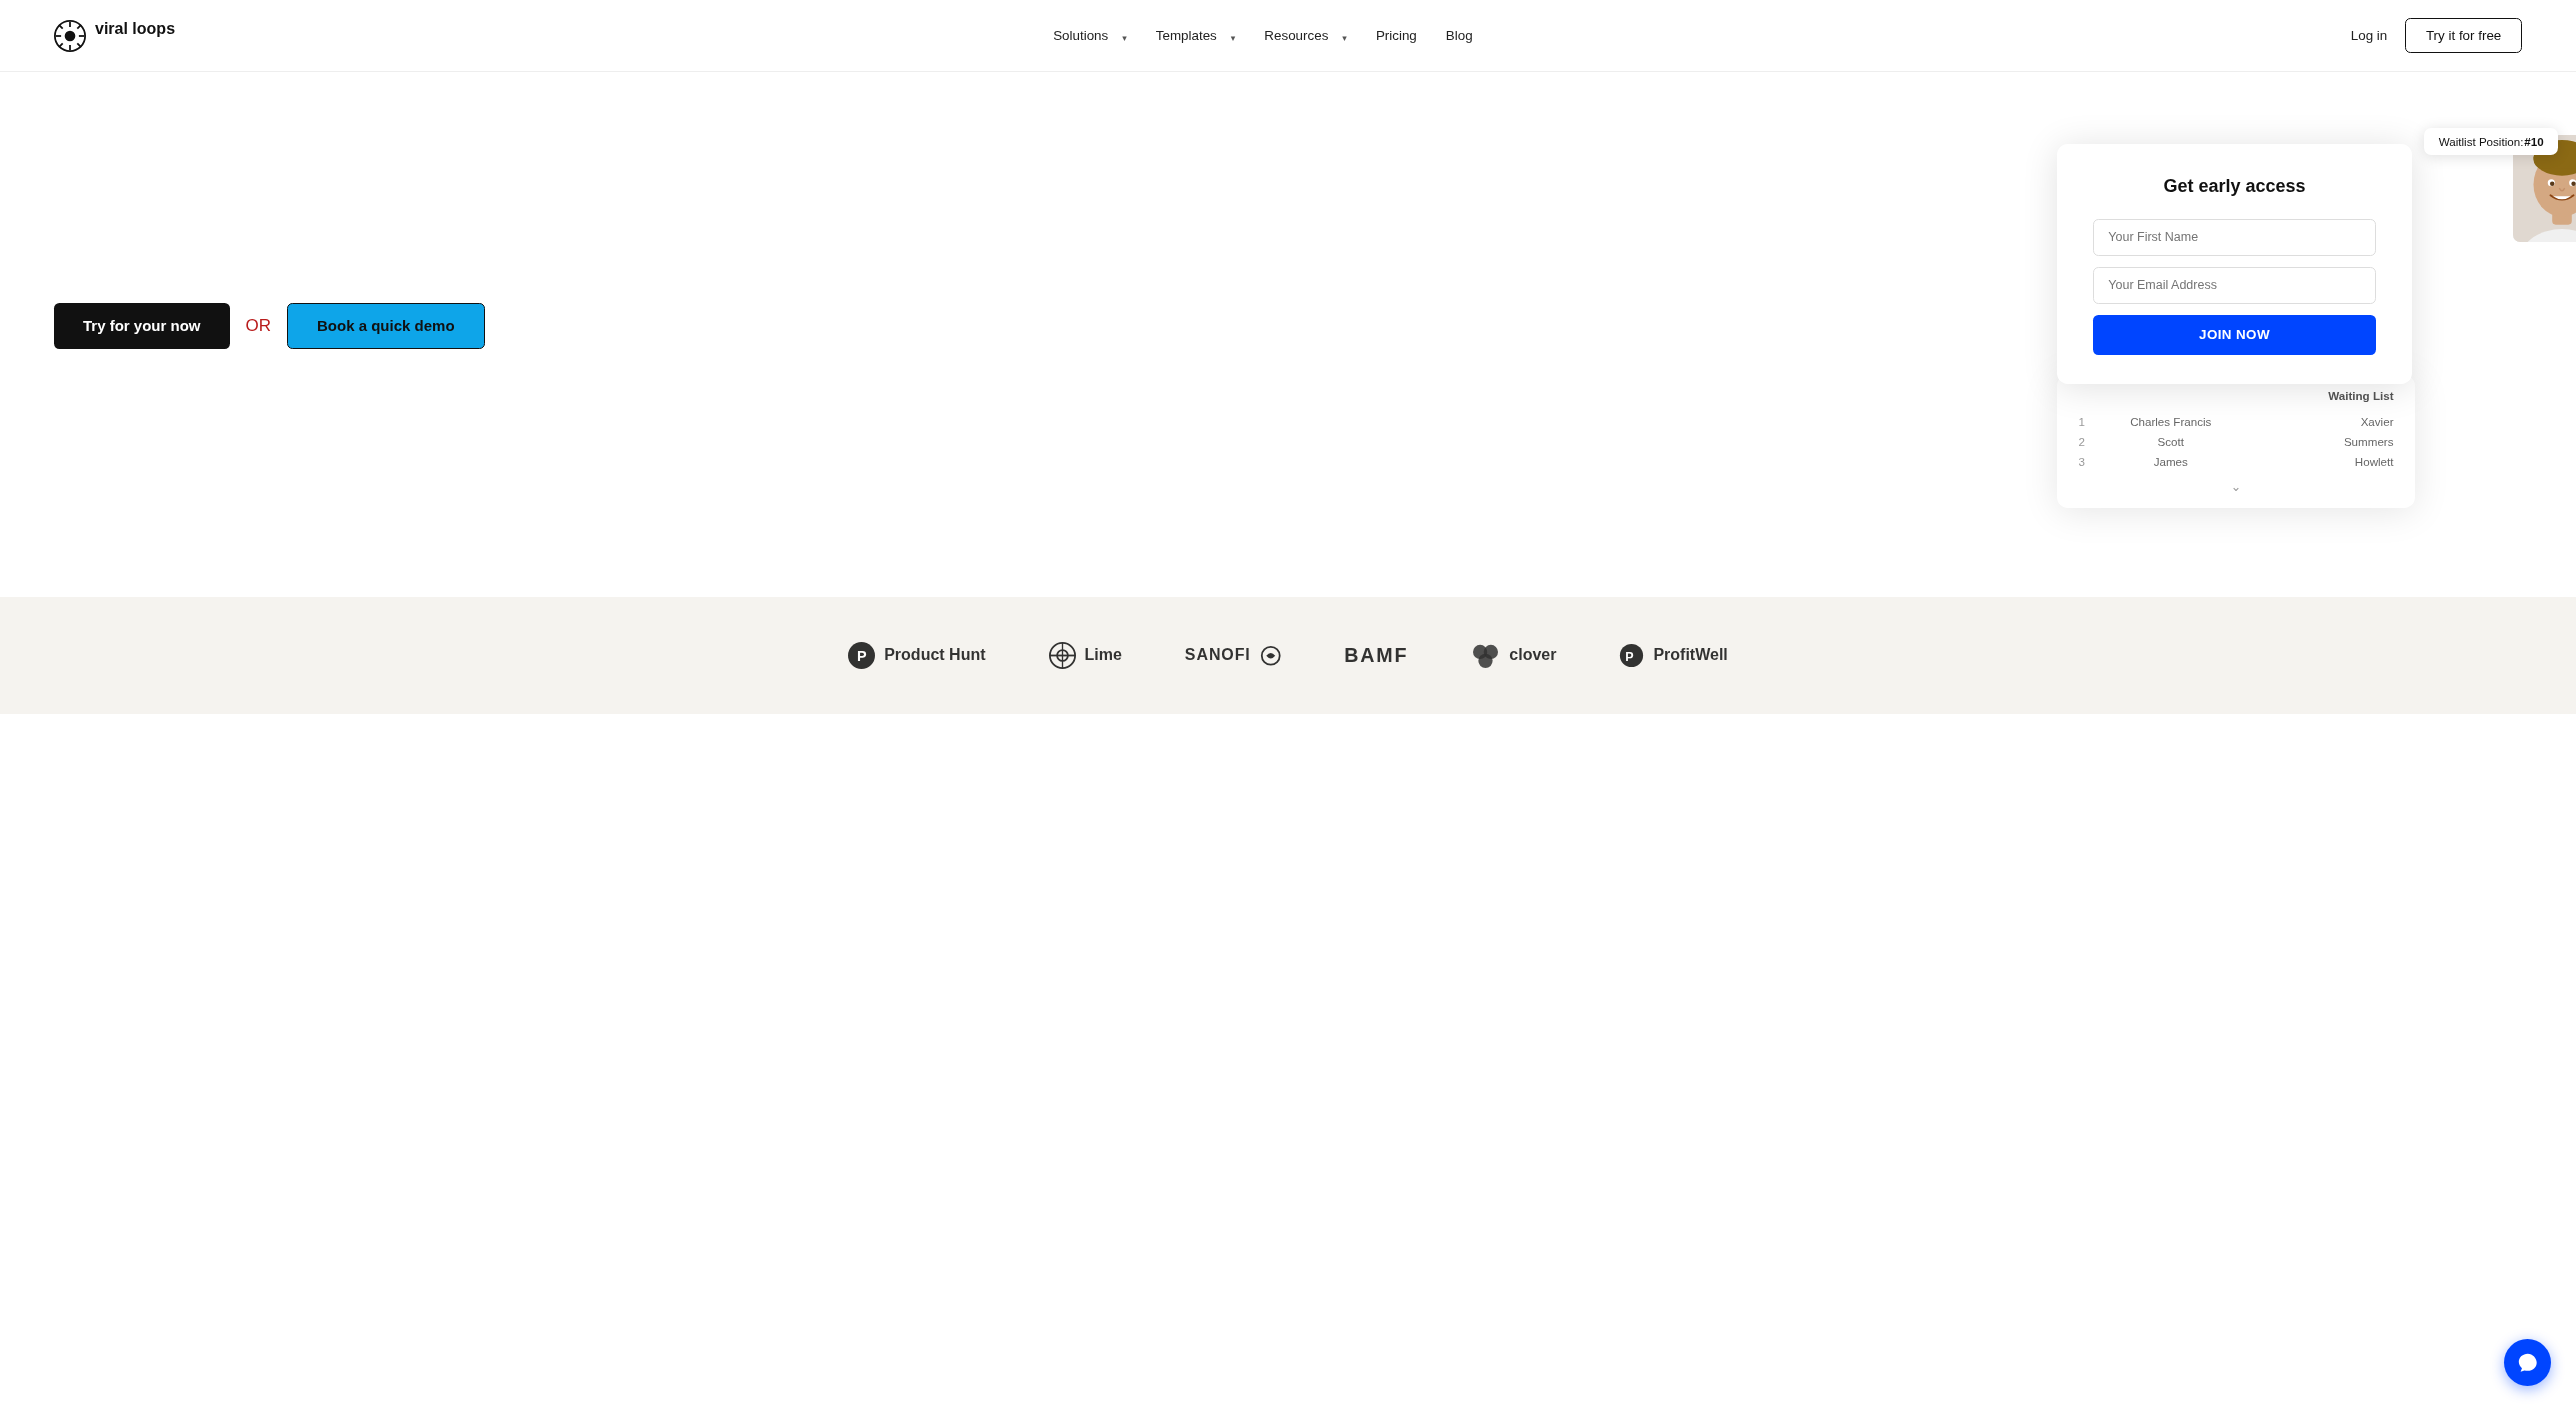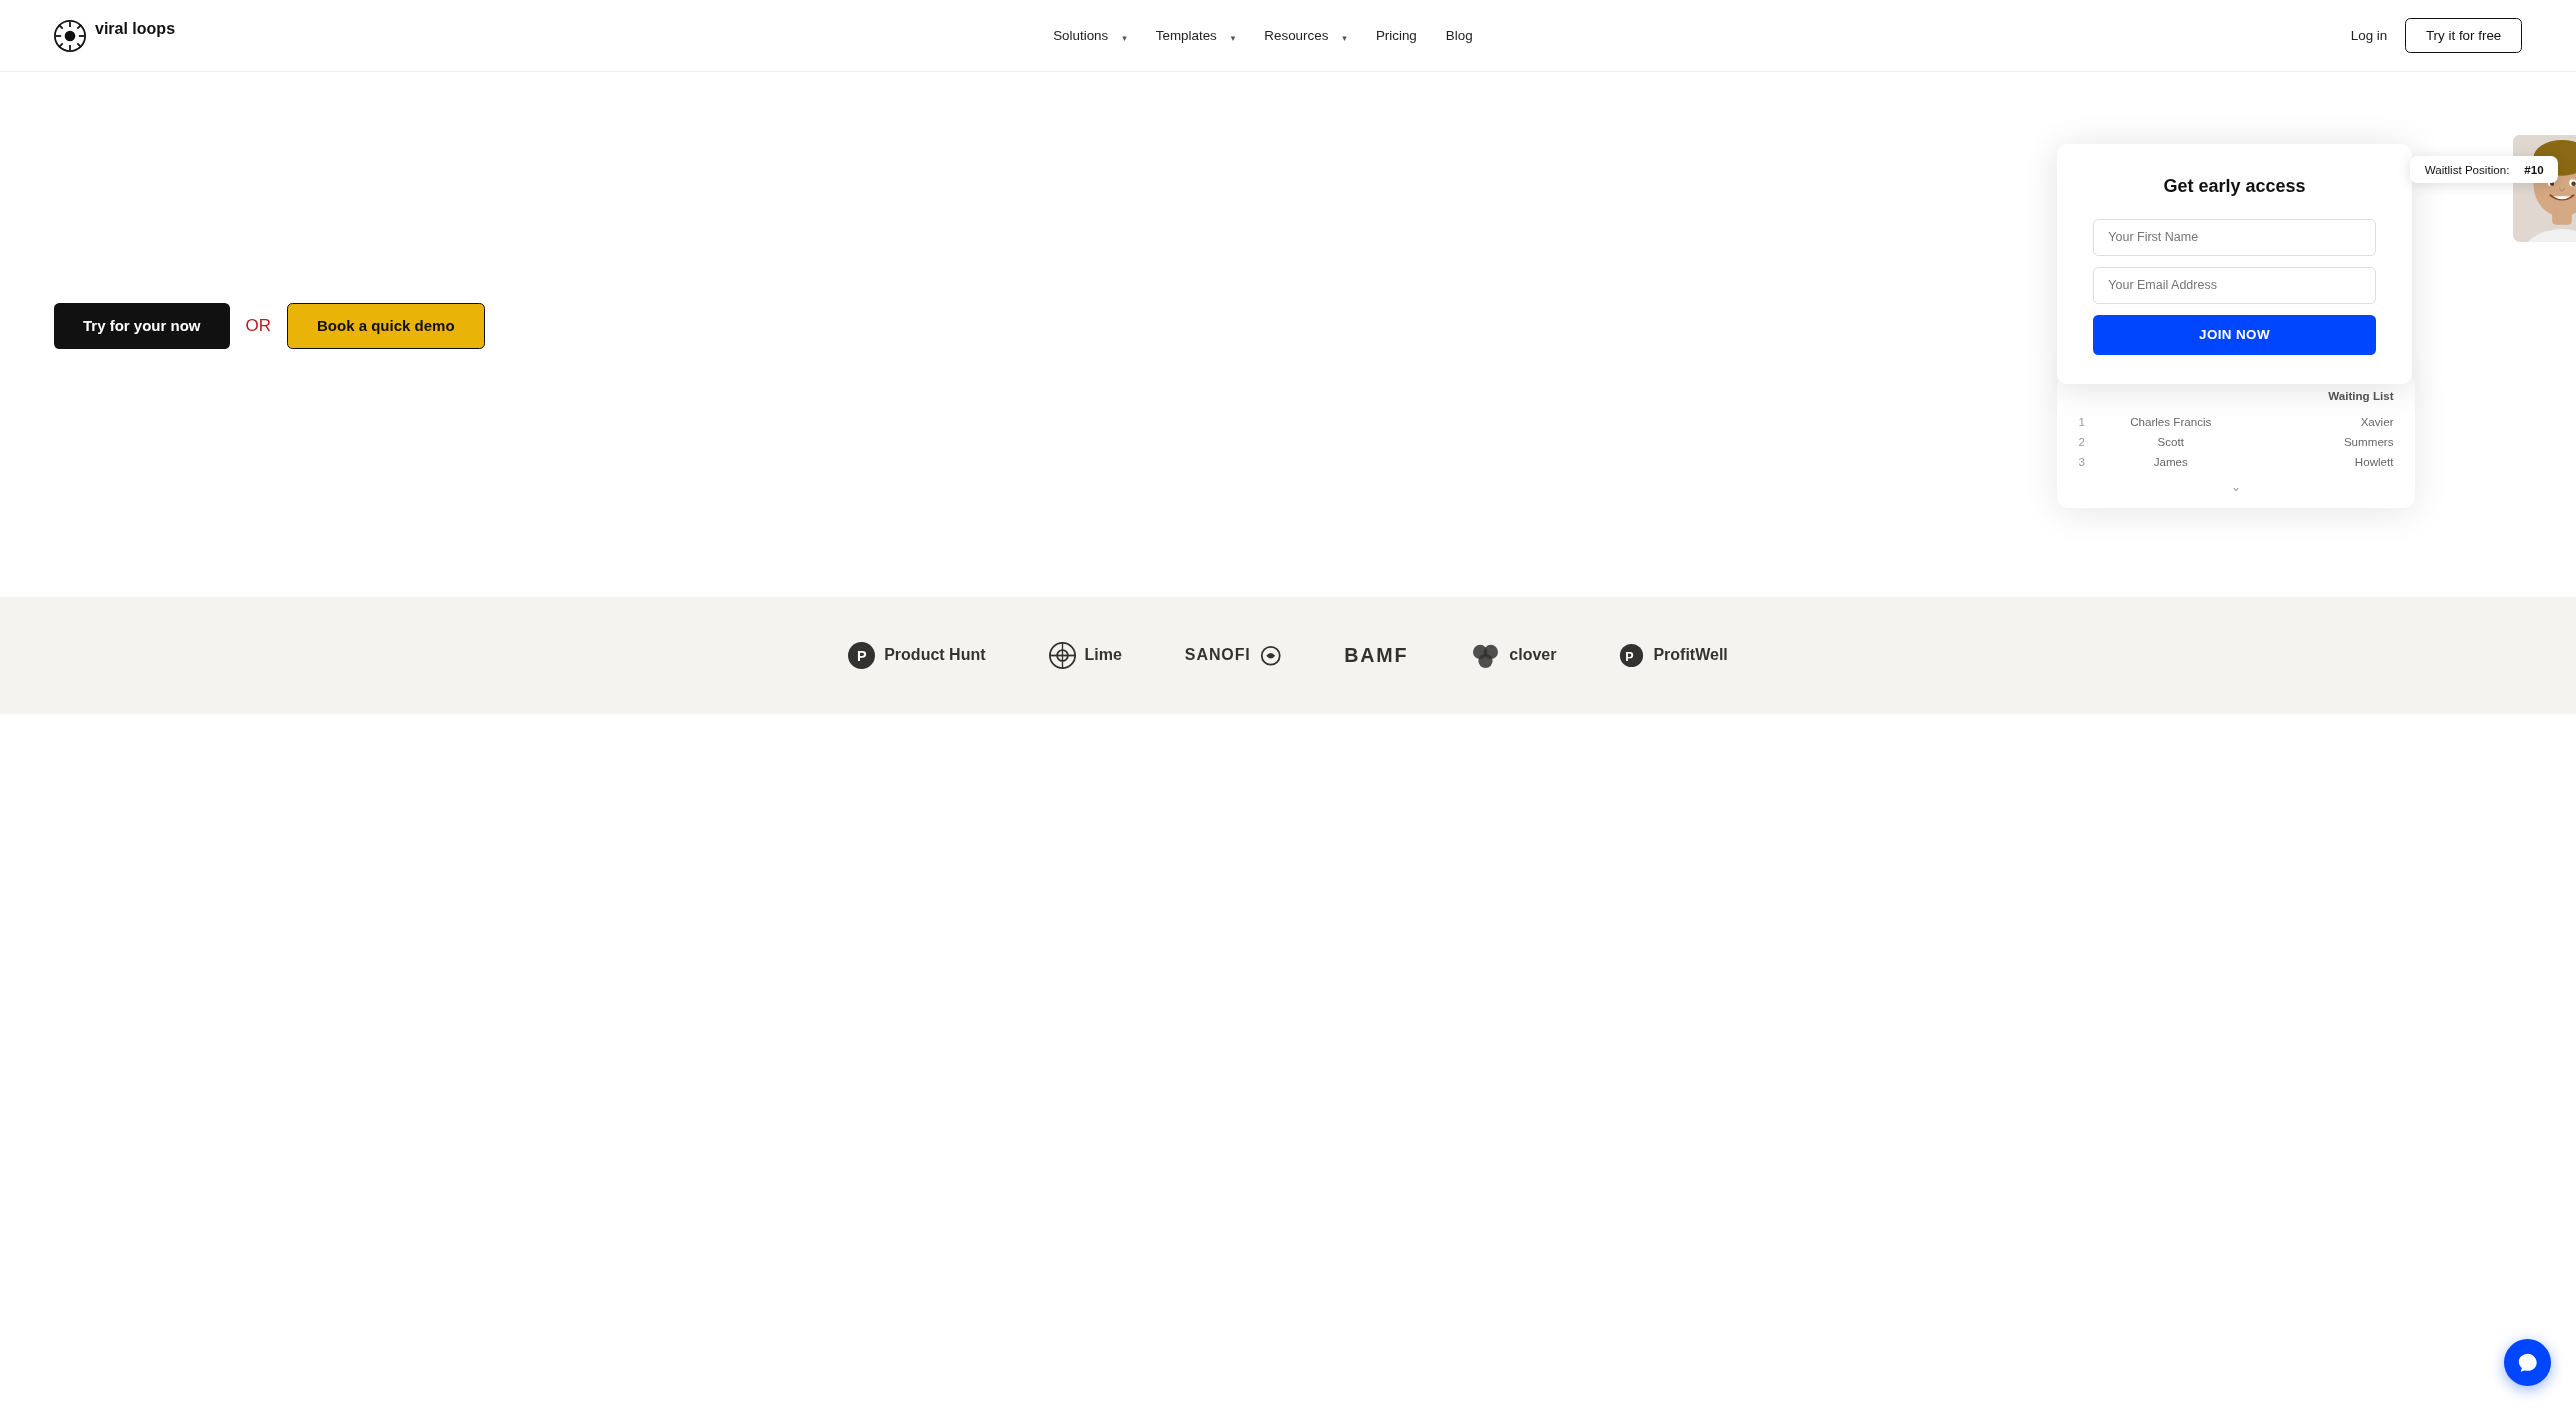--- a/index.html
+++ b/index.html
@@ -33,21 +33,21 @@
     .hero-left { max-width: 608px; }
     .hero-title { font-size: 64px; font-weight: 800; line-height: 1.05; margin-bottom: 25px; letter-spacing: -0.9px; }
     .hero-desc { font-size: 18px; line-height: 1.6; color: #333; margin-bottom: 39px; max-width: 537px; }
     .hero-buttons { display: flex; align-items: center; gap: 16px; }
     .btn-primary {
       background: #111; color: #fff; border: none; border-radius: 5.4px;
       padding: 14.3px 29px; font-size: 15px; font-weight: 600; cursor: pointer;
     }
     .btn-or { font-size: 17px; color: #b91c1c; font-weight: 500; }
     .btn-secondary {
-      background: #eab308; color: #111; border: 1.3px solid #111; border-radius: 5.4px;
+      background: #0ea5e9; color: #111; border: 1.3px solid #111; border-radius: 5.4px;
       padding: 13.4px 29px; font-size: 15px; font-weight: 600; cursor: pointer;
     }
 
     
     .hero-right { position: relative; width: 465px; flex-shrink: 0; }
 
     .widget-card {
       background: #fff; border-radius: 10.7px; box-shadow: 0 3.6px 36px rgba(0,0,0,0.12);
       padding: 32px 36px 29px 36px; width: 355px; position: relative; z-index: 2;
     }
@@ -60,21 +60,21 @@
     .widget-btn {
       width: 100%; background: #0045ff; color: #fff; border: none; border-radius: 5.4px;
       padding: 12.5px; font-size: 13.4px; font-weight: 700; cursor: pointer; letter-spacing: 0.4px;
     }
 
     
     .waitlist-badge {
       position: absolute; top: -16px; right: -36px; background: #fff;
       border-radius: 7.2px; box-shadow: 0 1.8px 14.3px rgba(0,0,0,0.13);
       padding: 7.2px 14.3px; font-size: 11.6px; white-space: nowrap; z-index: 5;
-      display: flex; align-items: flex-end; gap: 15px; margin-top: 28px;
+      display: flex; align-items: flex-end; gap: 1px;
     }
     .waitlist-badge-num { font-weight: 800; color: #111; }
 
     
     .avatar-float {
       position: absolute; top: -9px; right: -89px; width: 98px; height: 107px;
       border-radius: 7.2px; overflow: hidden; background: #e8e8e8; z-index: 3;
     }
     .avatar-float-inner {
       width: 100%; height: 100%;

